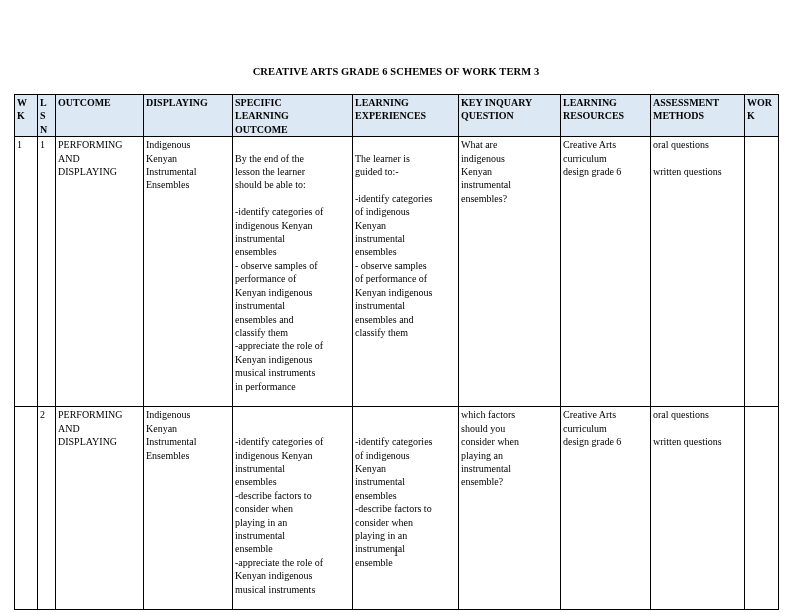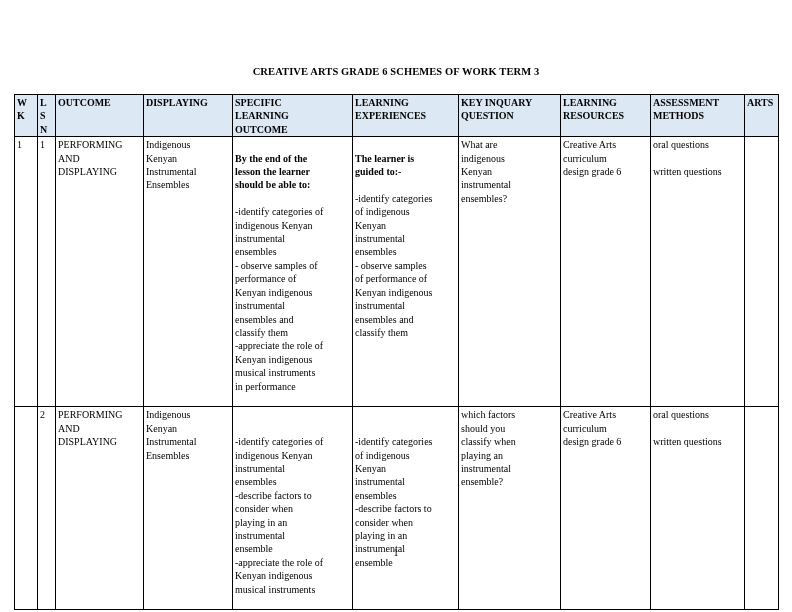--- a/index.html
+++ b/index.html
@@ -45,21 +45,21 @@
     word-wrap: break-word;
   }
   table.schemes thead th {
     background: var(--header-bg, #dce8f4);
     font-weight: bold;
     text-align: left;
   }
   tr.header-row  { height: 40px; }
   tr.data-row-0  { height: 234px; }
   tr.data-row-1  { height: 167px; }
-  .lead { font-weight: bold; }
+  .lead { font-weight: normal; }
   .page-number {
     position: absolute;
     top: 547px;
     left: 0;
     width: 792px;
     text-align: center;
     font-size: 10px;
   }
 </style>
 </head>
@@ -93,21 +93,21 @@
 LEARNING
 OUTCOME</th>
       <th>LEARNING
 EXPERIENCES</th>
       <th>KEY INQUARY
 QUESTION</th>
       <th>LEARNING
 RESOURCES</th>
       <th>ASSESSMENT
 METHODS</th>
-      <th>ARTS</th>
+      <th>WORK</th>
     </tr>
   </thead>
   <tbody>
     <tr class="data-row-0">
       <td>1</td>
       <td>1</td>
       <td>PERFORMING
 AND
 DISPLAYING</td>
       <td>Indigenous
@@ -194,21 +194,21 @@
 instrumental
 ensembles
 -describe  factors to
 consider when
 playing in an
 instrumental
 ensemble</div>
       </td>
       <td>which factors
 should you
-classify when
+consider when
 playing an
 instrumental
 ensemble?</td>
       <td>Creative Arts
 curriculum
 design grade 6</td>
       <td>oral questions
 
 written questions</td>
       <td></td>

